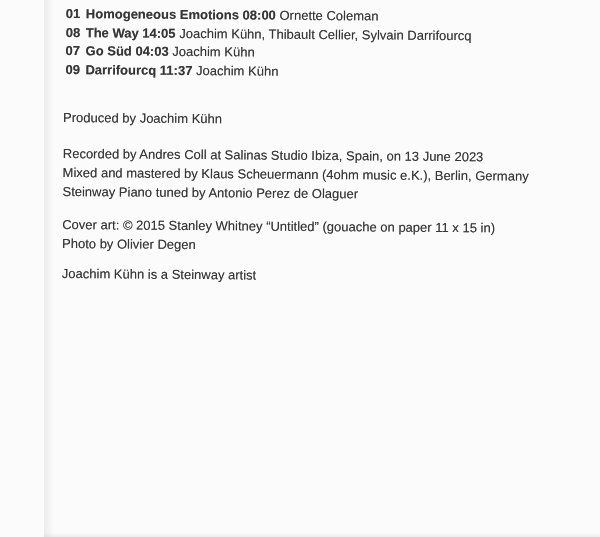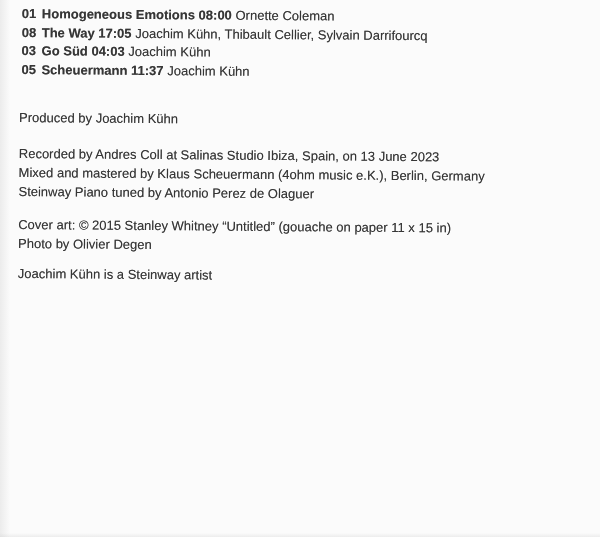--- a/index.html
+++ b/index.html
@@ -9,20 +9,21 @@
   body {
     width: 600px;
     height: 537px;
     position: relative;
     overflow: hidden;
     font-family: "Liberation Sans", sans-serif;
   }
   .sheet {
     position: absolute;
     inset: 0;
+    margin-left: 44px;
   }
   
   .edge-left {
     position: absolute;
     left: 0; top: 0;
     width: 10px; height: 100%;
     background: linear-gradient(to right, rgba(200,200,200,0.30), rgba(200,200,200,0));
     pointer-events: none;
   }
   .edge-bottom {
@@ -76,30 +77,30 @@
   <div class="content">
 
     <div class="tracklist">
       <div class="track-row">
         <span class="num">01</span><span class="title">Homogeneous Emotions</span>
         <span class="dur">08:00</span>
         <span class="composers">Ornette Coleman</span>
       </div>
       <div class="track-row">
         <span class="num">08</span><span class="title">The Way</span>
-        <span class="dur">17:05</span>
+        <span class="dur">14:05</span>
         <span class="composers">Joachim Kühn, Thibault Cellier, Sylvain Darrifourcq</span>
       </div>
       <div class="track-row">
-        <span class="num">03</span><span class="title">Go Süd</span>
+        <span class="num">07</span><span class="title">Go Süd</span>
         <span class="dur">04:03</span>
         <span class="composers">Joachim Kühn</span>
       </div>
       <div class="track-row">
-        <span class="num">05</span><span class="title">Scheuermann</span>
+        <span class="num">09</span><span class="title">Darrifourcq</span>
         <span class="dur">11:37</span>
         <span class="composers">Joachim Kühn</span>
       </div>
     </div>
 
     <div class="para p-produced">Produced by Joachim Kühn</div>
 
     <div class="para p-recorded">
       <div>Recorded by Andres Coll at Salinas Studio Ibiza, Spain, on 13 June 2023</div>
       <div>Mixed and mastered by Klaus Scheuermann (4ohm music e.K.), Berlin, Germany</div>

